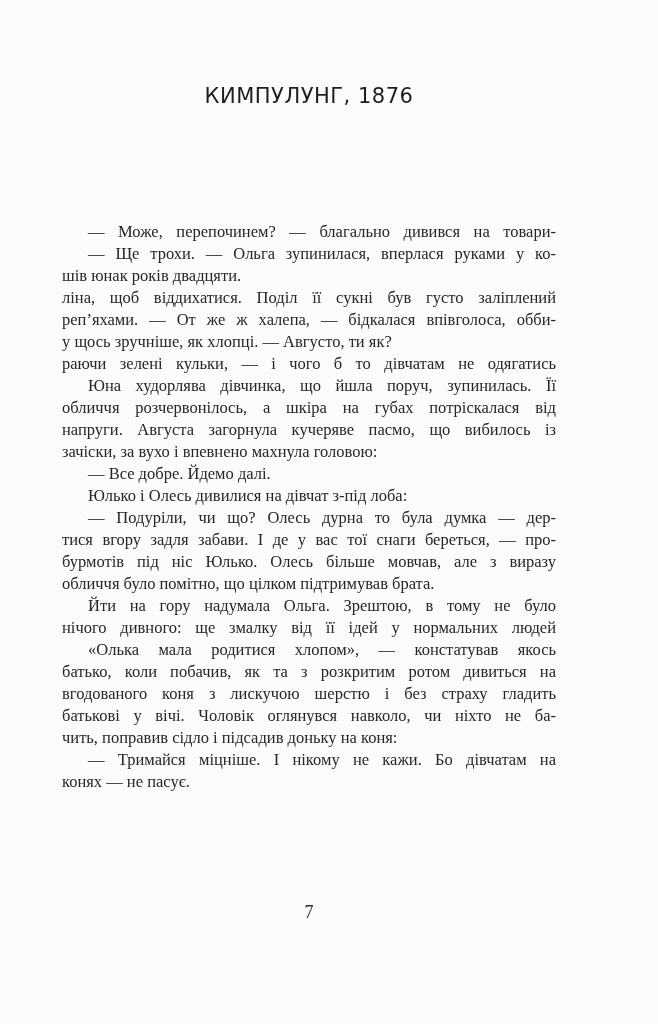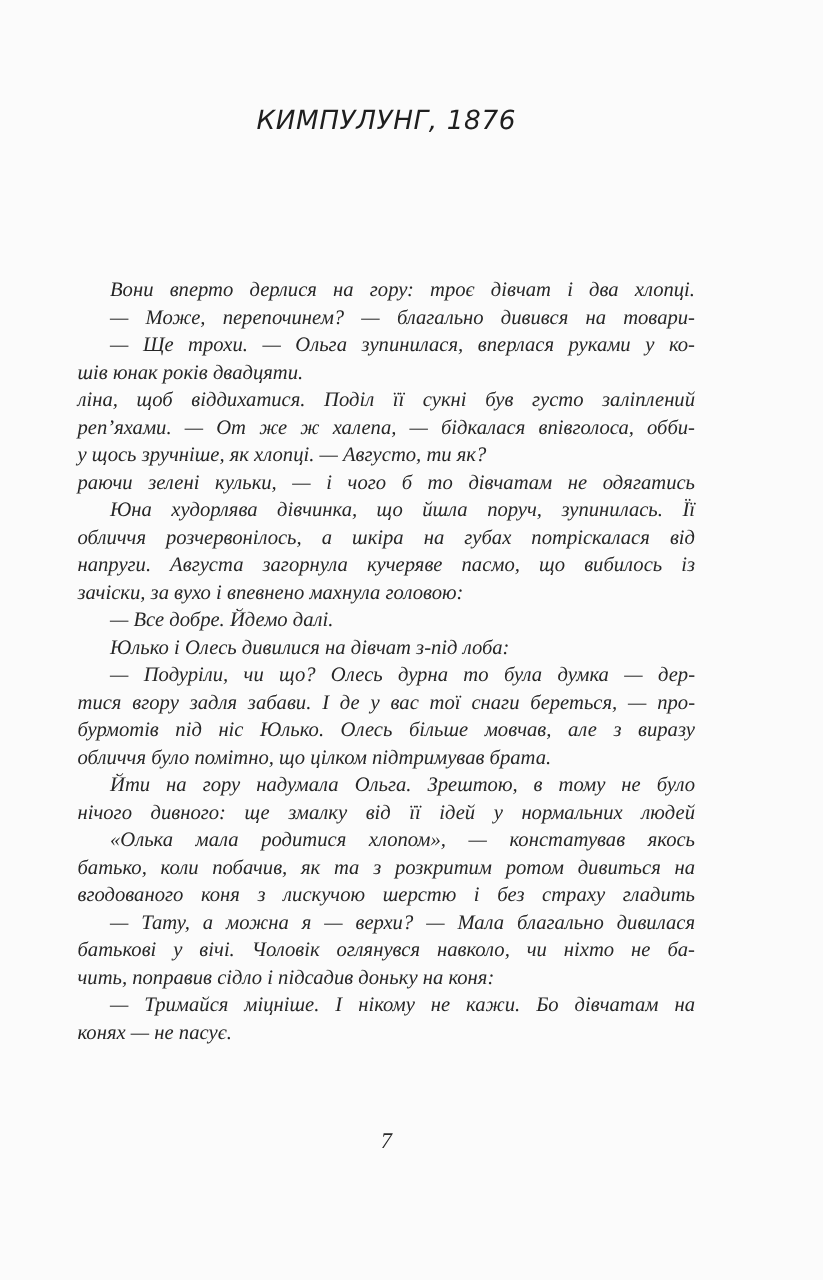--- a/index.html
+++ b/index.html
@@ -8,21 +8,20 @@
     background: #fbfbfb;
   }
   .book-page {
     position: relative;
     width: 658px;
     height: 1024px;
     background: #fbfbfb;
     font-family: "Liberation Serif", serif;
     color: #262626;
     overflow: hidden;
-    font-style: italic;
   }
   .chapter-title {
     position: absolute;
     top: 84px;
     left: 62px;
     width: 494px;
     margin: 0;
     text-align: center;
     font-family: "DejaVu Sans", sans-serif;
     font-weight: 400;
@@ -60,21 +59,20 @@
   }
 </style>
 </head>
 <body>
 
 <div class="book-page">
 
   <h1 class="chapter-title">КИМПУЛУНГ, 1876</h1>
 
   <div class="text-block">
-    <div class="line indent stretch">Вони вперто дерлися на гору: троє дівчат і два хлопці.</div>
     <div class="line indent stretch">— Може, перепочинем? — благально дивився на товари-</div>
     <div class="line indent stretch">— Ще трохи. — Ольга зупинилася, вперлася руками у ко-</div>
     <div class="line">шів юнак років двадцяти.</div>
     <div class="line stretch">ліна, щоб віддихатися. Поділ її сукні був густо заліплений</div>
     <div class="line stretch">реп’яхами. — От же ж халепа, — бідкалася впівголоса, обби-</div>
     <div class="line">у щось зручніше, як хлопці. — Августо, ти як?</div>
     <div class="line stretch">раючи зелені кульки, — і чого б то дівчатам не одягатись</div>
     <div class="line indent stretch">Юна худорлява дівчинка, що йшла поруч, зупинилась. Її</div>
     <div class="line stretch">обличчя розчервонілось, а шкіра на губах потріскалася від</div>
     <div class="line stretch">напруги. Августа загорнула кучеряве пасмо, що вибилось із</div>
@@ -83,21 +81,20 @@
     <div class="line indent">Юлько і Олесь дивилися на дівчат з-під лоба:</div>
     <div class="line indent stretch">— Подуріли, чи що? Олесь дурна то була думка — дер-</div>
     <div class="line stretch">тися вгору задля забави. І де у вас тої снаги береться, — про-</div>
     <div class="line stretch">бурмотів під ніс Юлько. Олесь більше мовчав, але з виразу</div>
     <div class="line">обличчя було помітно, що цілком підтримував брата.</div>
     <div class="line indent stretch">Йти на гору надумала Ольга. Зрештою, в тому не було</div>
     <div class="line stretch">нічого дивного: ще змалку від її ідей у нормальних людей</div>
     <div class="line indent stretch">«Олька мала родитися хлопом», — констатував якось</div>
     <div class="line stretch">батько, коли побачив, як та з розкритим ротом дивиться на</div>
     <div class="line stretch">вгодованого коня з лискучою шерстю і без страху гладить</div>
-    <div class="line indent stretch">— Тату, а можна я — верхи? — Мала благально дивилася</div>
     <div class="line stretch">батькові у вічі. Чоловік оглянувся навколо, чи ніхто не ба-</div>
     <div class="line">чить, поправив сідло і підсадив доньку на коня:</div>
     <div class="line indent stretch">— Тримайся міцніше. І нікому не кажи. Бо дівчатам на</div>
     <div class="line">конях — не пасує.</div>
   </div>
 
   <div class="page-number">7</div>
 
 </div>
 

